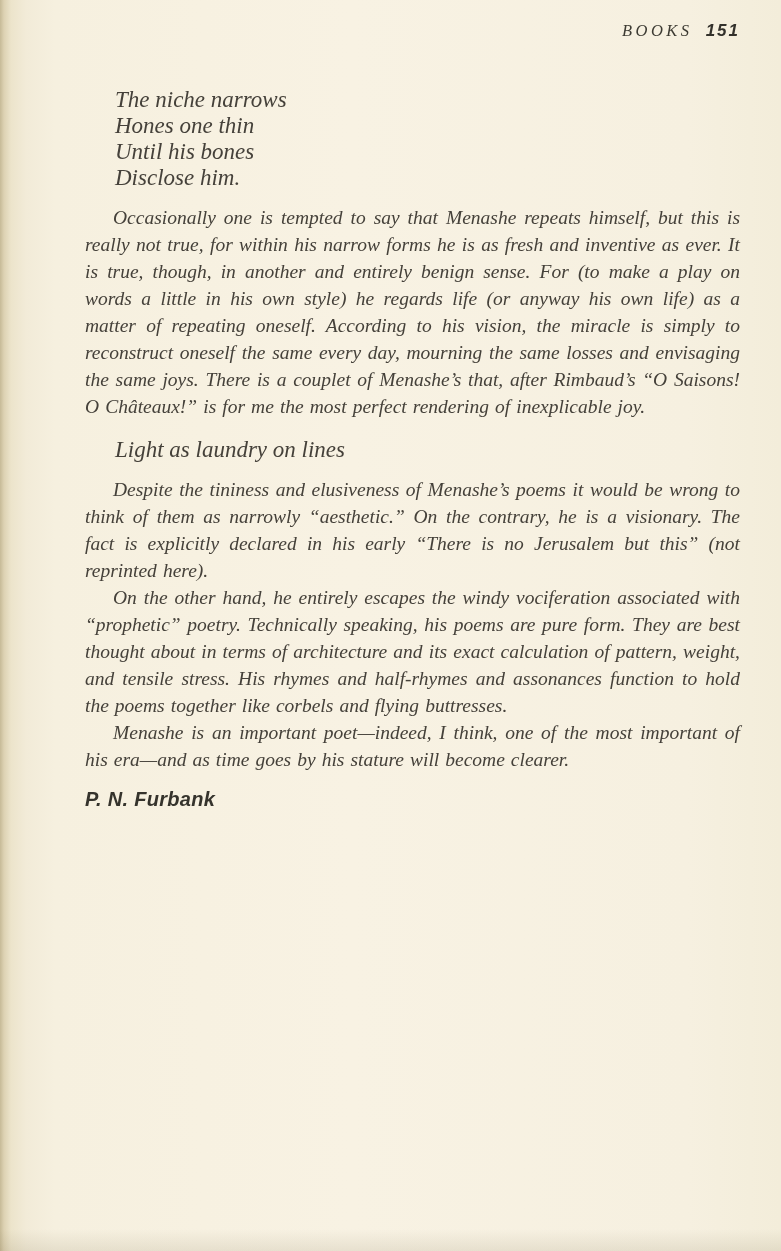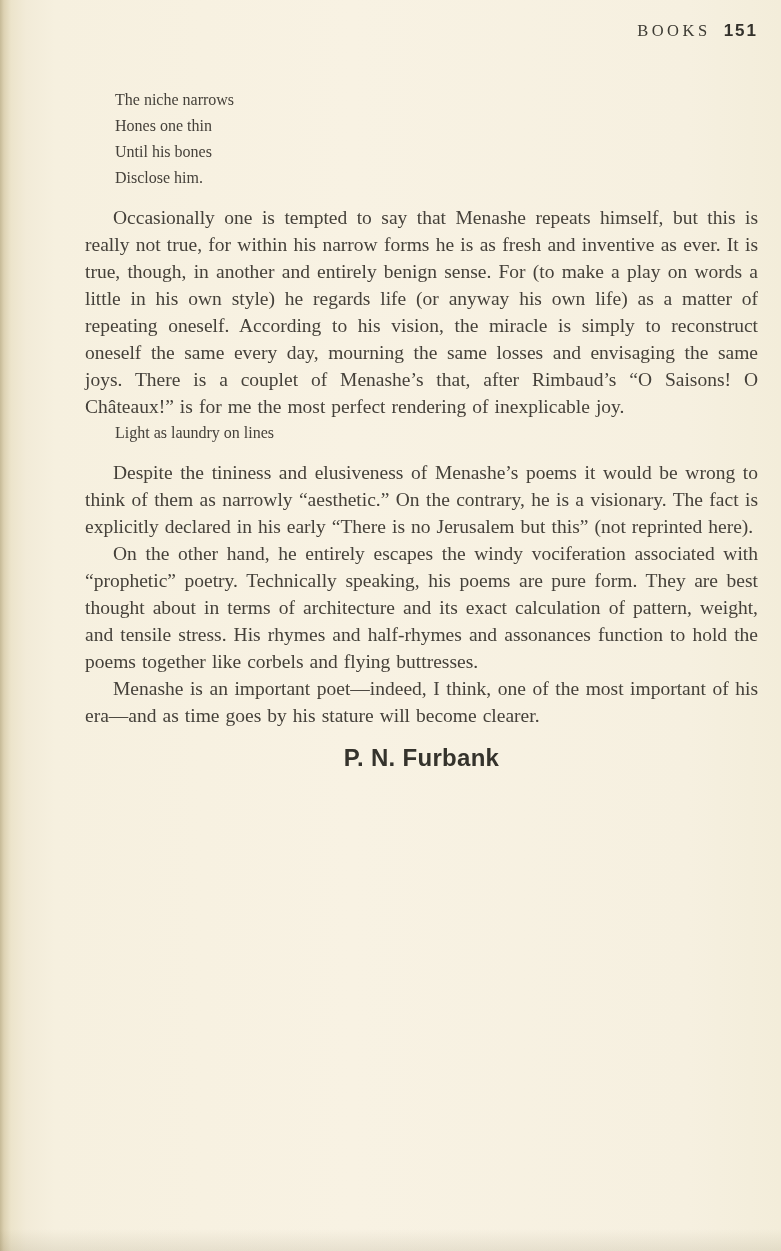--- a/index.html
+++ b/index.html
@@ -26,21 +26,22 @@
   }
   .page::after {
     content: "";
     position: absolute;
     left: 0; right: 0; bottom: 0;
     height: 22px;
     background: linear-gradient(180deg, rgba(110,95,60,0) 0%, rgba(110,95,60,0.12) 100%);
     pointer-events: none;
   }
   .inner {
-    padding: 21px 23px 0 85px;
+    padding: 21px 41px 0 85px;
+    font-style: italic;
   }
   .running-head {
     display: flex;
     justify-content: flex-end;
     align-items: baseline;
     gap: 13px;
   }
   .running-head .section {
     font-family: "Liberation Serif", serif;
     font-size: 16.5px;
@@ -59,33 +60,33 @@
   }
   p.body-para {
     margin: 0;
     text-indent: 28px;
     text-align: justify;
     font-size: 19.5px;
     line-height: 27px;
     word-spacing: 0.06em;
   }
   .verse {
-    margin: 0 0 13px 30px;
-    font-size: 16px;
+    margin: 17px 0 13px 30px;
+    font-size: 23px;
     line-height: 26px;
   }
   .verse .verse-line {
     white-space: pre;
   }
   .byline {
     margin-top: 15px;
-    text-align: center;
+    text-align: left;
     font-family: "Liberation Sans", sans-serif;
     font-weight: bold;
-    font-size: 24px;
+    font-size: 20px;
     letter-spacing: 0.3px;
     color: #35332c;
   }
 </style>
 </head>
 <body>
 
 <div class="page">
   <div class="inner">
 

